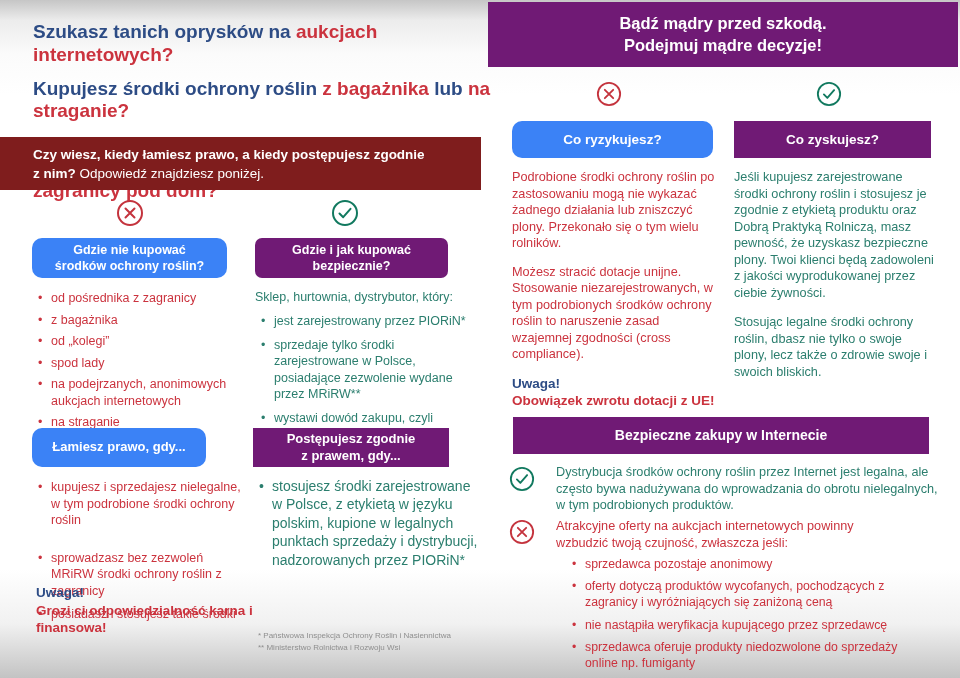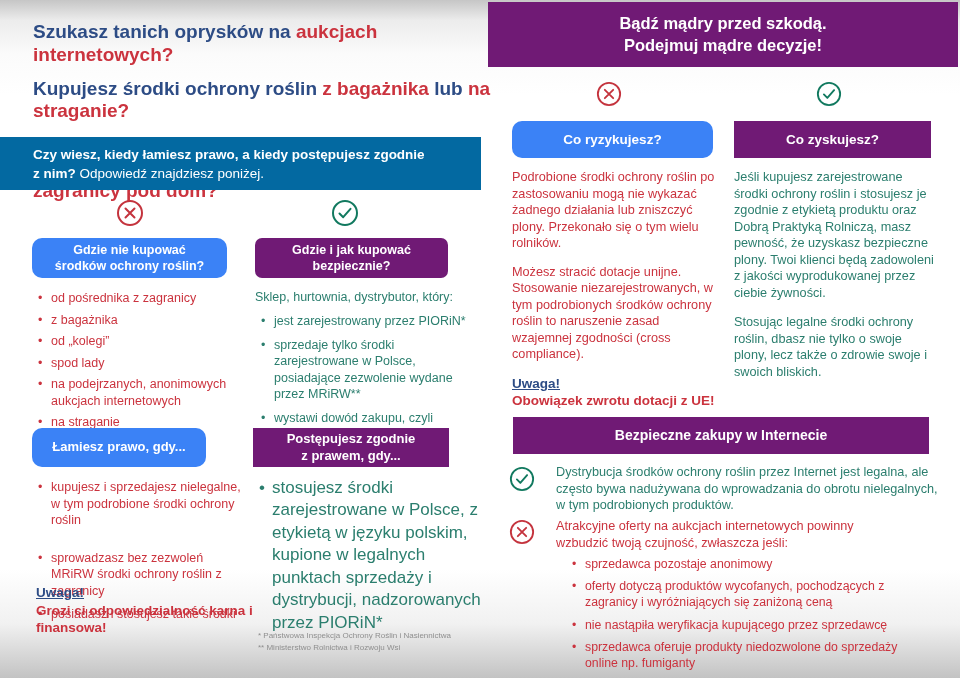--- a/index.html
+++ b/index.html
@@ -23,39 +23,39 @@
   .banner {
     display: flex; flex-direction: column;
     align-items: center; justify-content: center;
     text-align: center;
     color: #ffffff; font-weight: bold; line-height: 1.3;
   }
   .banner.red   { background: #3b82f6; border-radius: 10px; }
   .banner.green { background: #701a75; }
 
   .q-banner {
-    background: #0369a1; color: #ffffff;
+    background: #7f1d1d; color: #ffffff;
     padding: 9px 48px 0 33px;
     font-size: 13.5px; line-height: 1.4;
   }
   .q-banner .bold { font-weight: bold; }
 
   .intro { font-weight: bold; font-size: 19px; line-height: 1.2; }
   .intro .line { margin-bottom: 11px; }
   .intro .line3 { width: 430px; }
 
   ul.blist { list-style: none; }
   ul.blist li {
     position: relative; padding-left: 15px;
     line-height: 1.32; margin-bottom: 5px;
   }
   ul.blist li::before { content: "•"; position: absolute; left: 2px; }
 
   .para { line-height: 1.3; }
-  .warn-label { font-weight: bold; font-size: 13.5px; line-height: 1.3; text-decoration: underline; }
+  .warn-label { font-weight: bold; font-size: 13.5px; line-height: 1.3; }
   .warn-text  { font-weight: bold; font-size: 13.5px; line-height: 1.3; }
 
   svg.icon { display: block; }
   .footnotes { font-size: 8px; line-height: 1.5; }
 </style>
 </head>
 <body>
 
 <div class="abs intro" style="left:33px; top:21px; width:462px;">
   <div class="line"><span class="t-navy">Szukasz tanich oprysków na </span><span class="t-red">aukcjach internetowych?</span></div>
@@ -110,21 +110,21 @@
 </ul>
 <div class="abs" style="left:36px; top:584px; width:220px;">
   <div class="warn-label t-navy">Uwaga!</div>
   <div class="warn-text t-red">Grozi ci odpowiedzialność karna i finansowa!</div>
 </div>
 
 <div class="abs banner green" style="left:253px; top:428px; width:196px; height:39px; font-size:13px;">
   <span>Postępujesz zgodnie</span>
   <span>z prawem, gdy...</span>
 </div>
-<ul class="abs blist t-green" style="left:257px; top:477px; width:225px; font-size:17px;">
+<ul class="abs blist t-green" style="left:257px; top:477px; width:225px; font-size:14px;">
   <li>stosujesz środki zarejestrowane w Polsce, z etykietą w języku polskim, kupione w legalnych punktach sprzedaży i dystrybucji, nadzorowanych przez PIORiN*</li>
 </ul>
 
 <div class="abs footnotes t-gray" style="left:258px; top:630px; width:230px;">
   <div>* Państwowa Inspekcja Ochrony Roślin i Nasiennictwa</div>
   <div>** Ministerstwo Rolnictwa i Rozwoju Wsi</div>
 </div>
 
 <div class="abs banner green" style="left:488px; top:2px; width:470px; height:65px; font-size:16.5px;">
   <span>Bądź mądry przed szkodą.</span>

